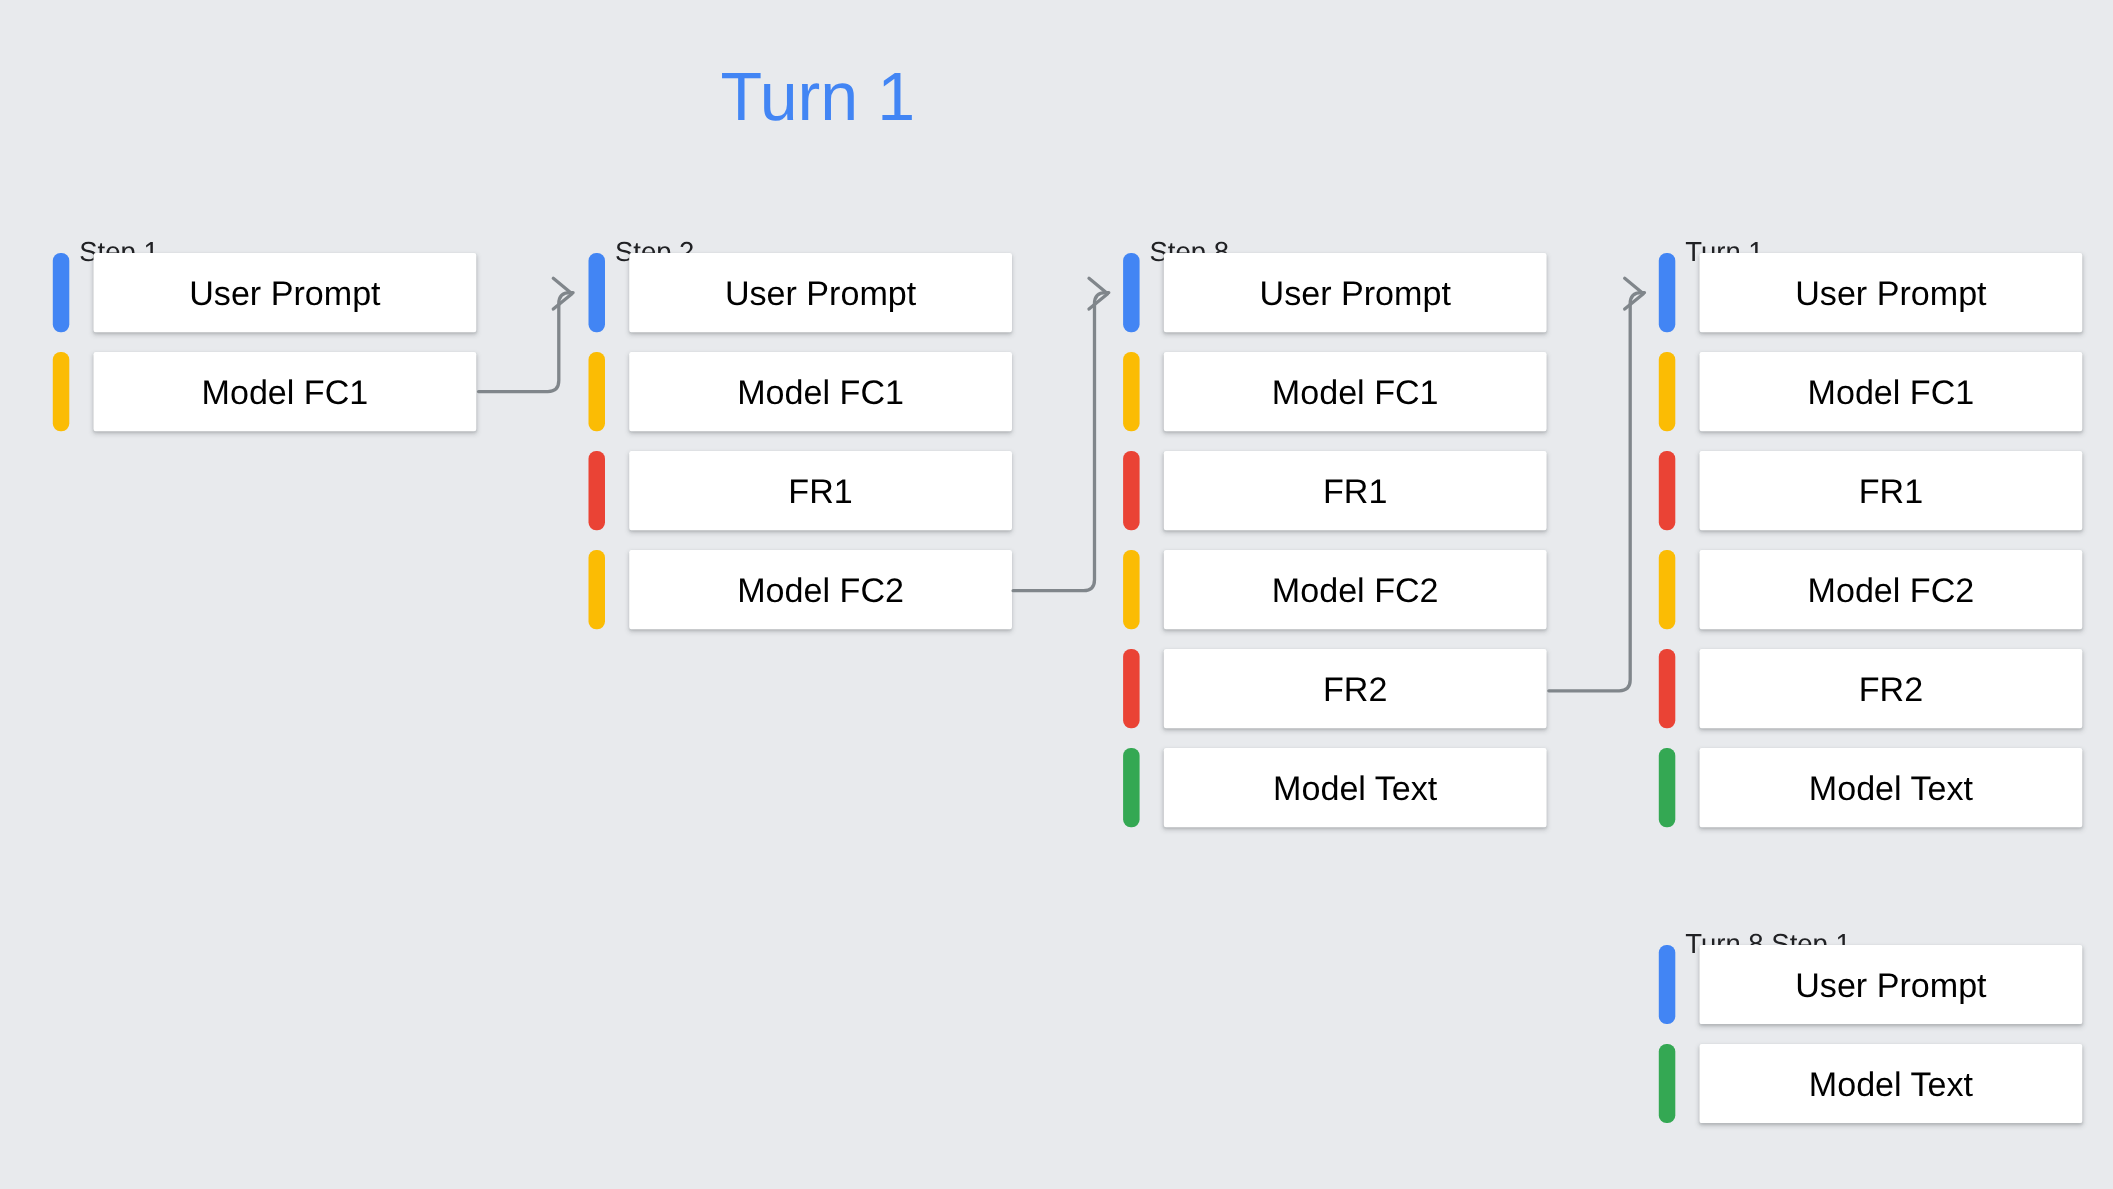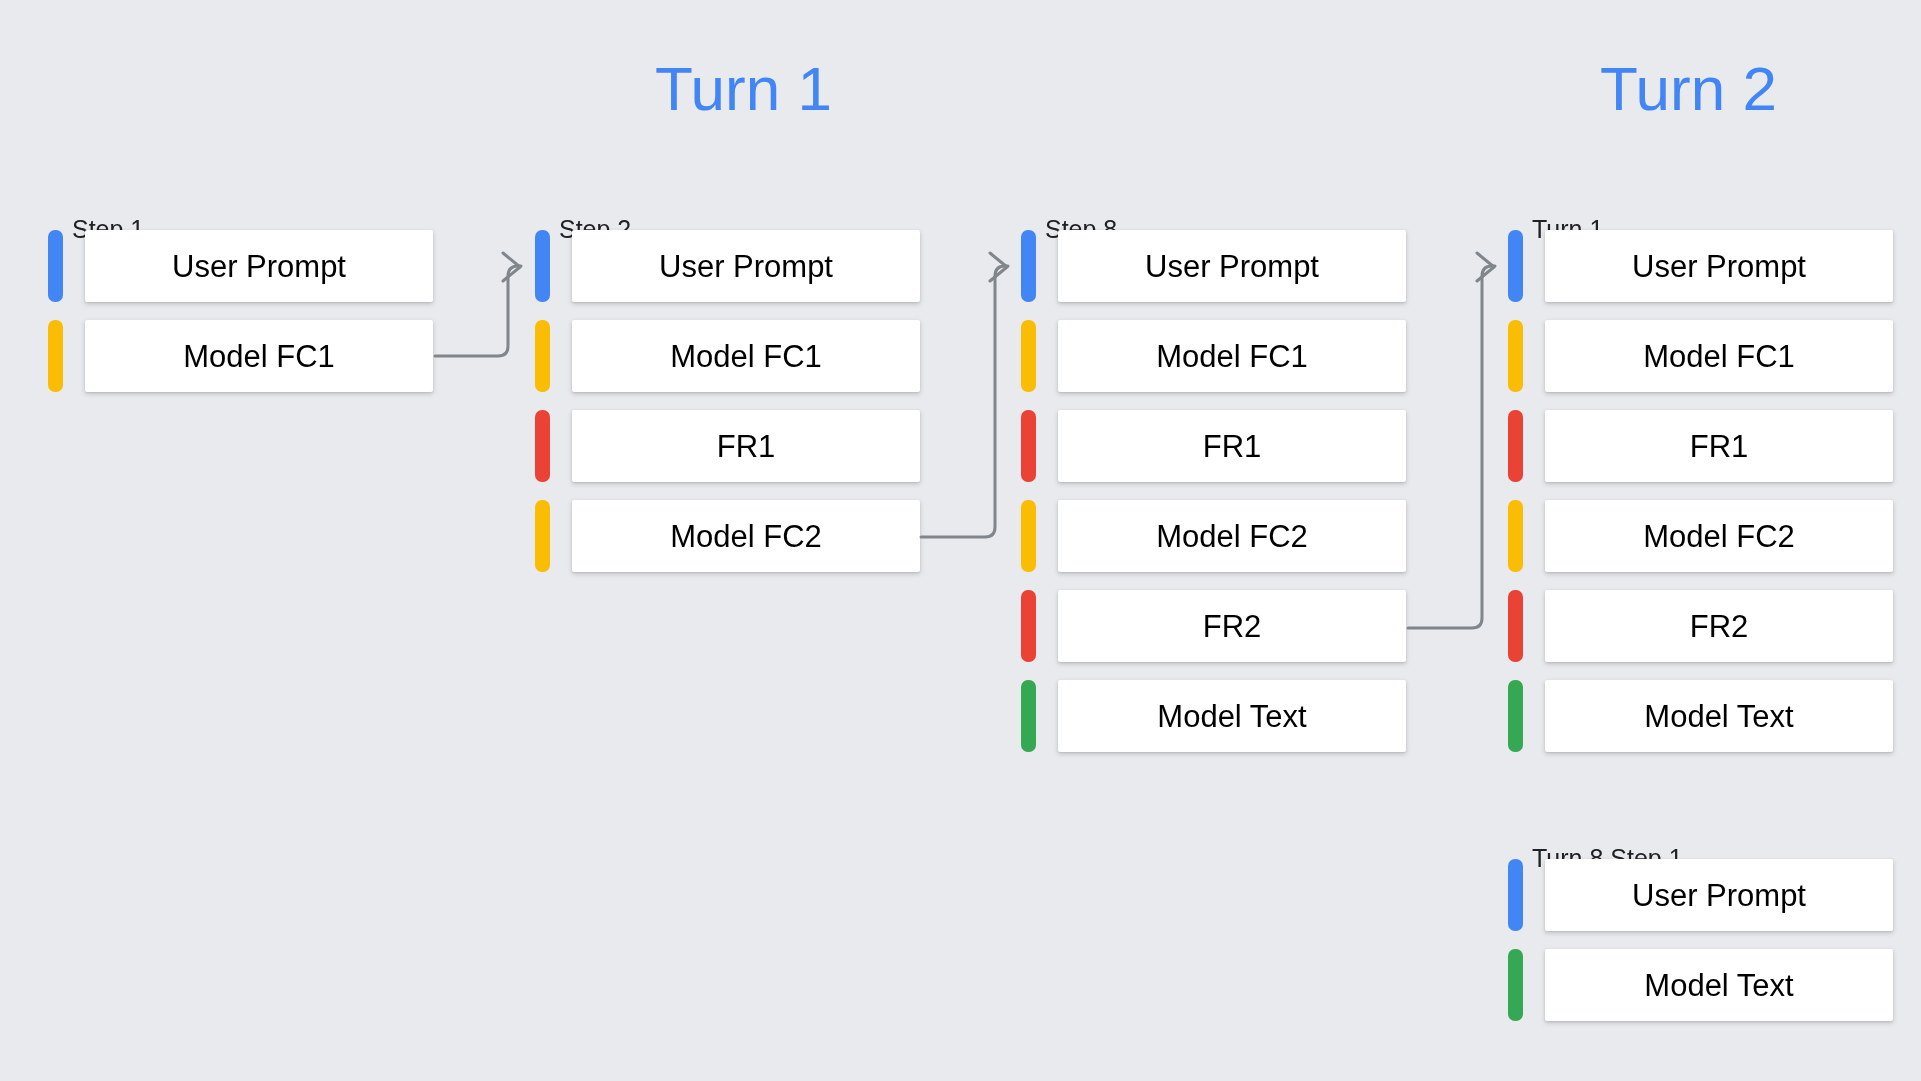--- a/index.html
+++ b/index.html
@@ -119,21 +119,20 @@
     stroke-linecap: round;
     stroke-linejoin: round;
   }
 </style>
 </head>
 <body>
 
 <div id="canvas">
 
   <div class="turn-title" id="turn-title-1">Turn 1</div>
-  <div class="turn-title" id="turn-title-2">Turn 2</div>
 
   <div class="block" id="block-step1">
     <div class="block-label">Step 1</div>
 
     <div class="row">
       <div class="bar blue"></div>
       <div class="card">
         <span class="card-label">User Prompt</span>
       </div>
     </div>

